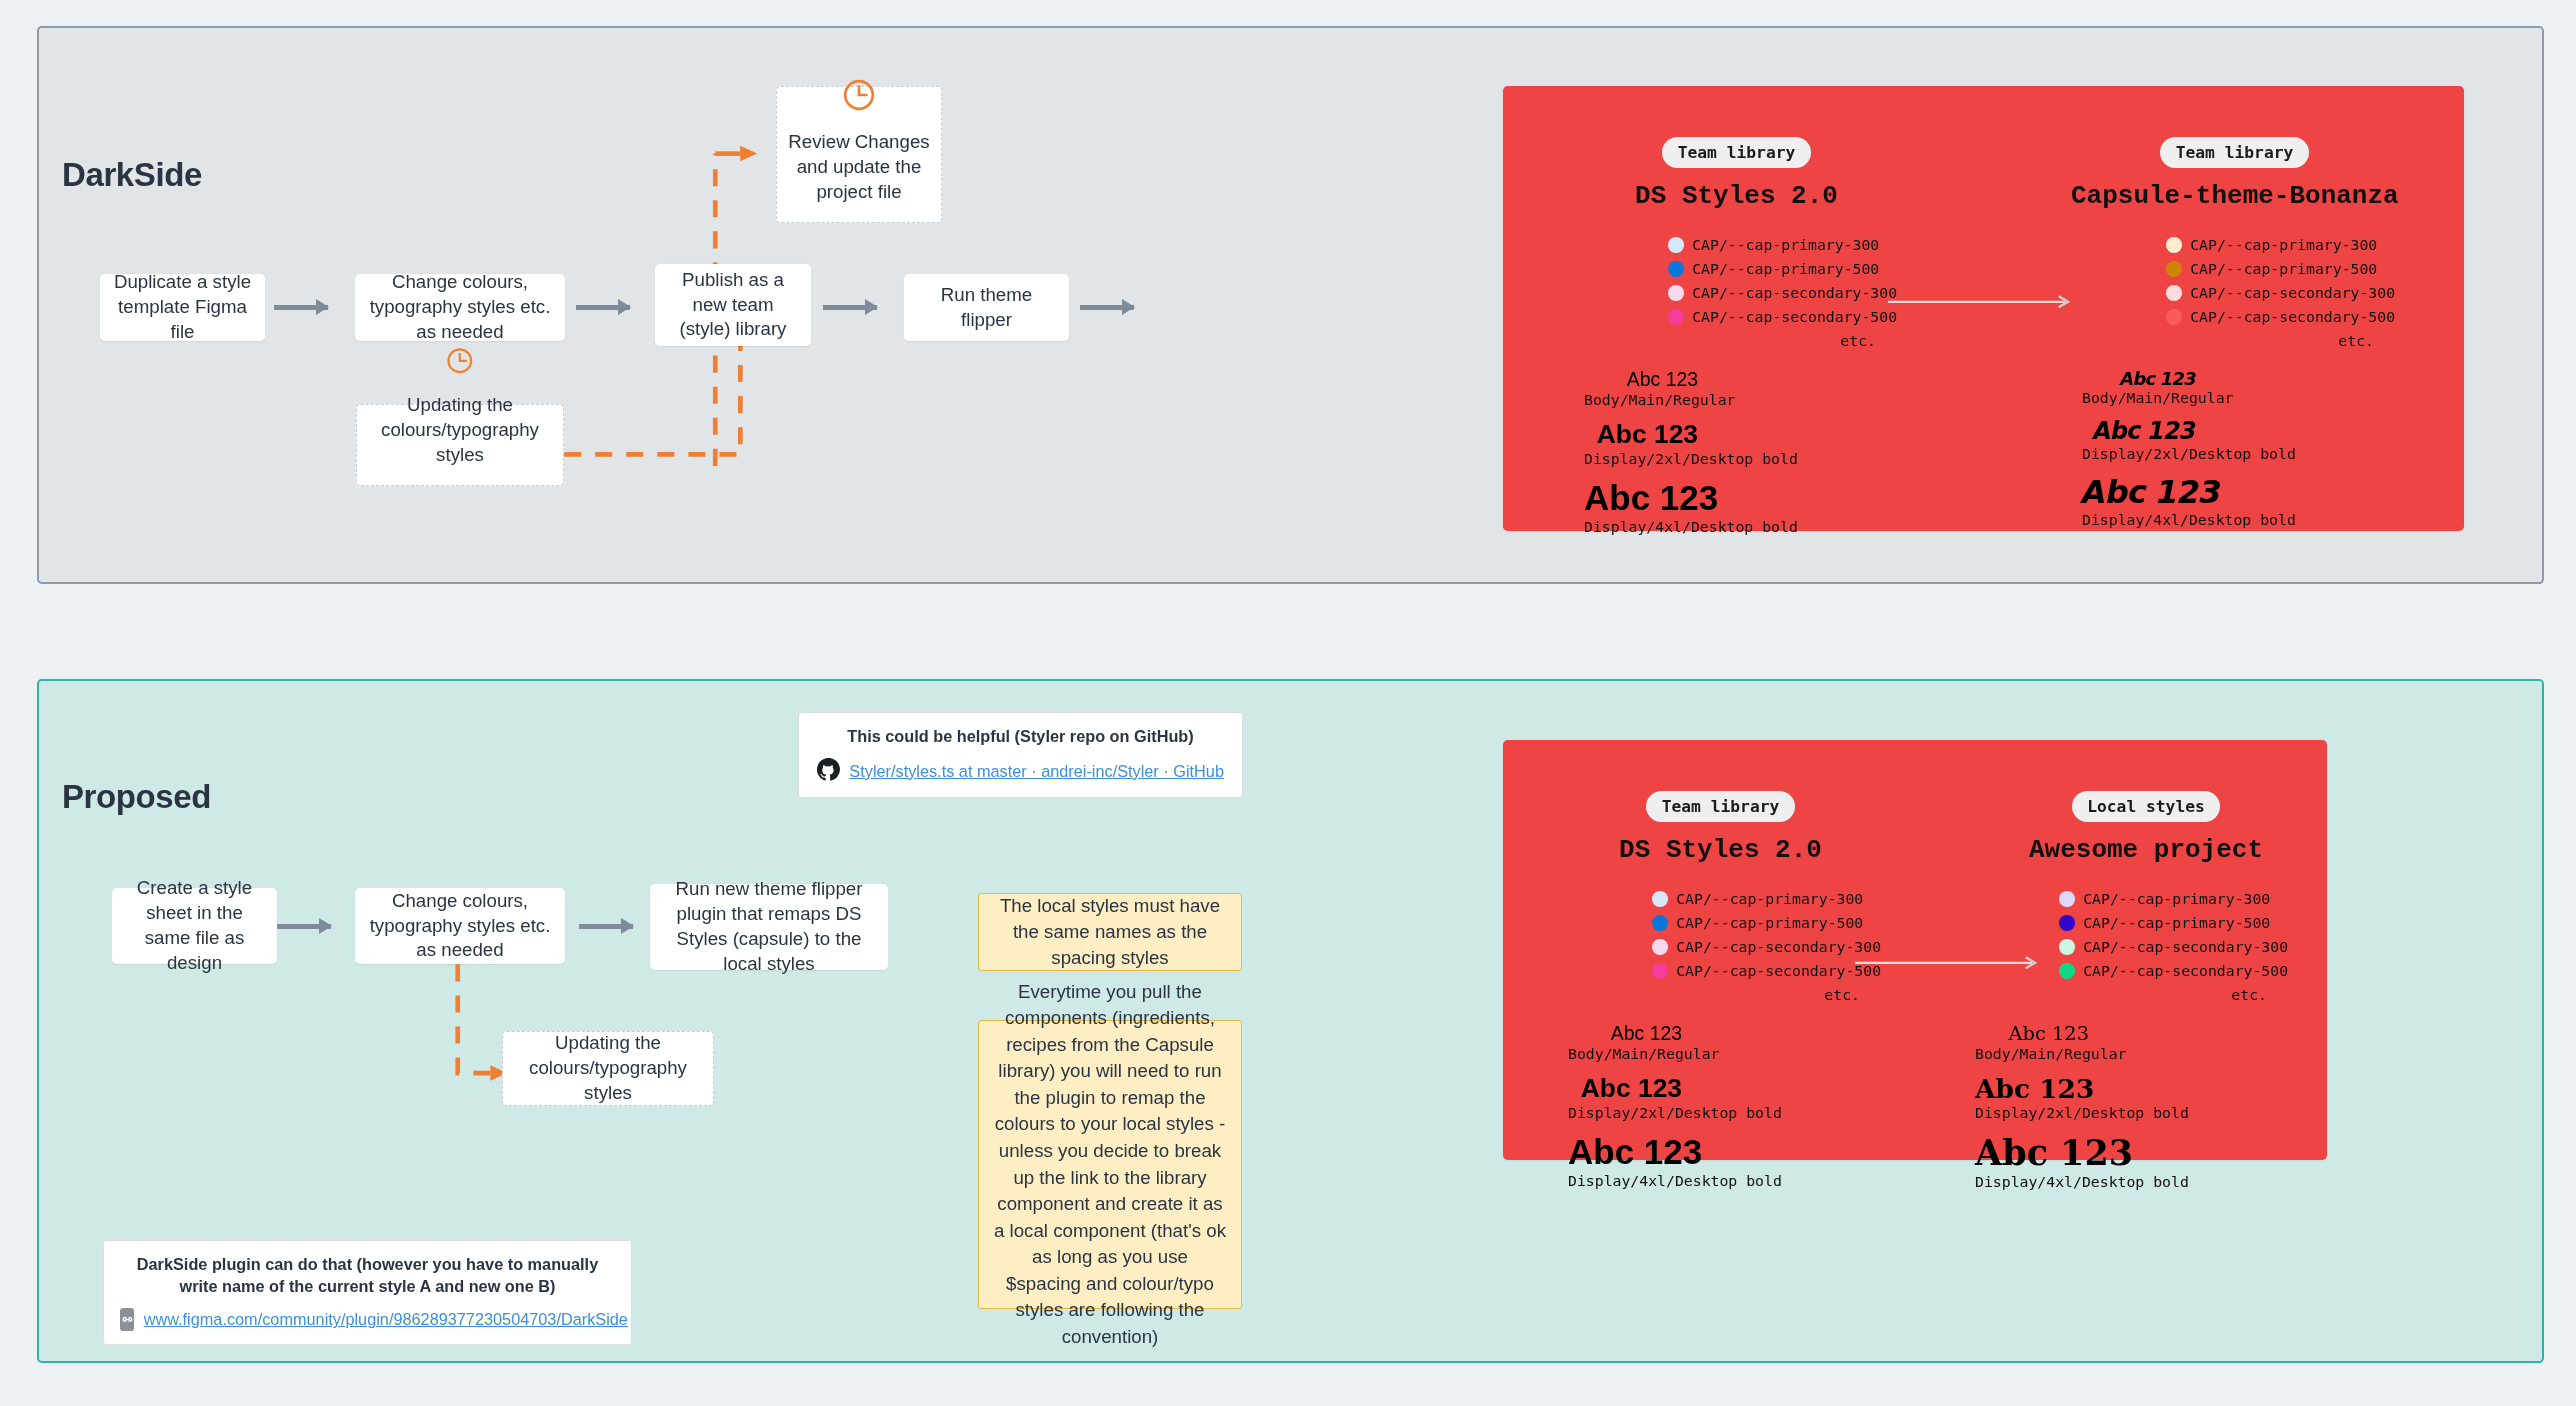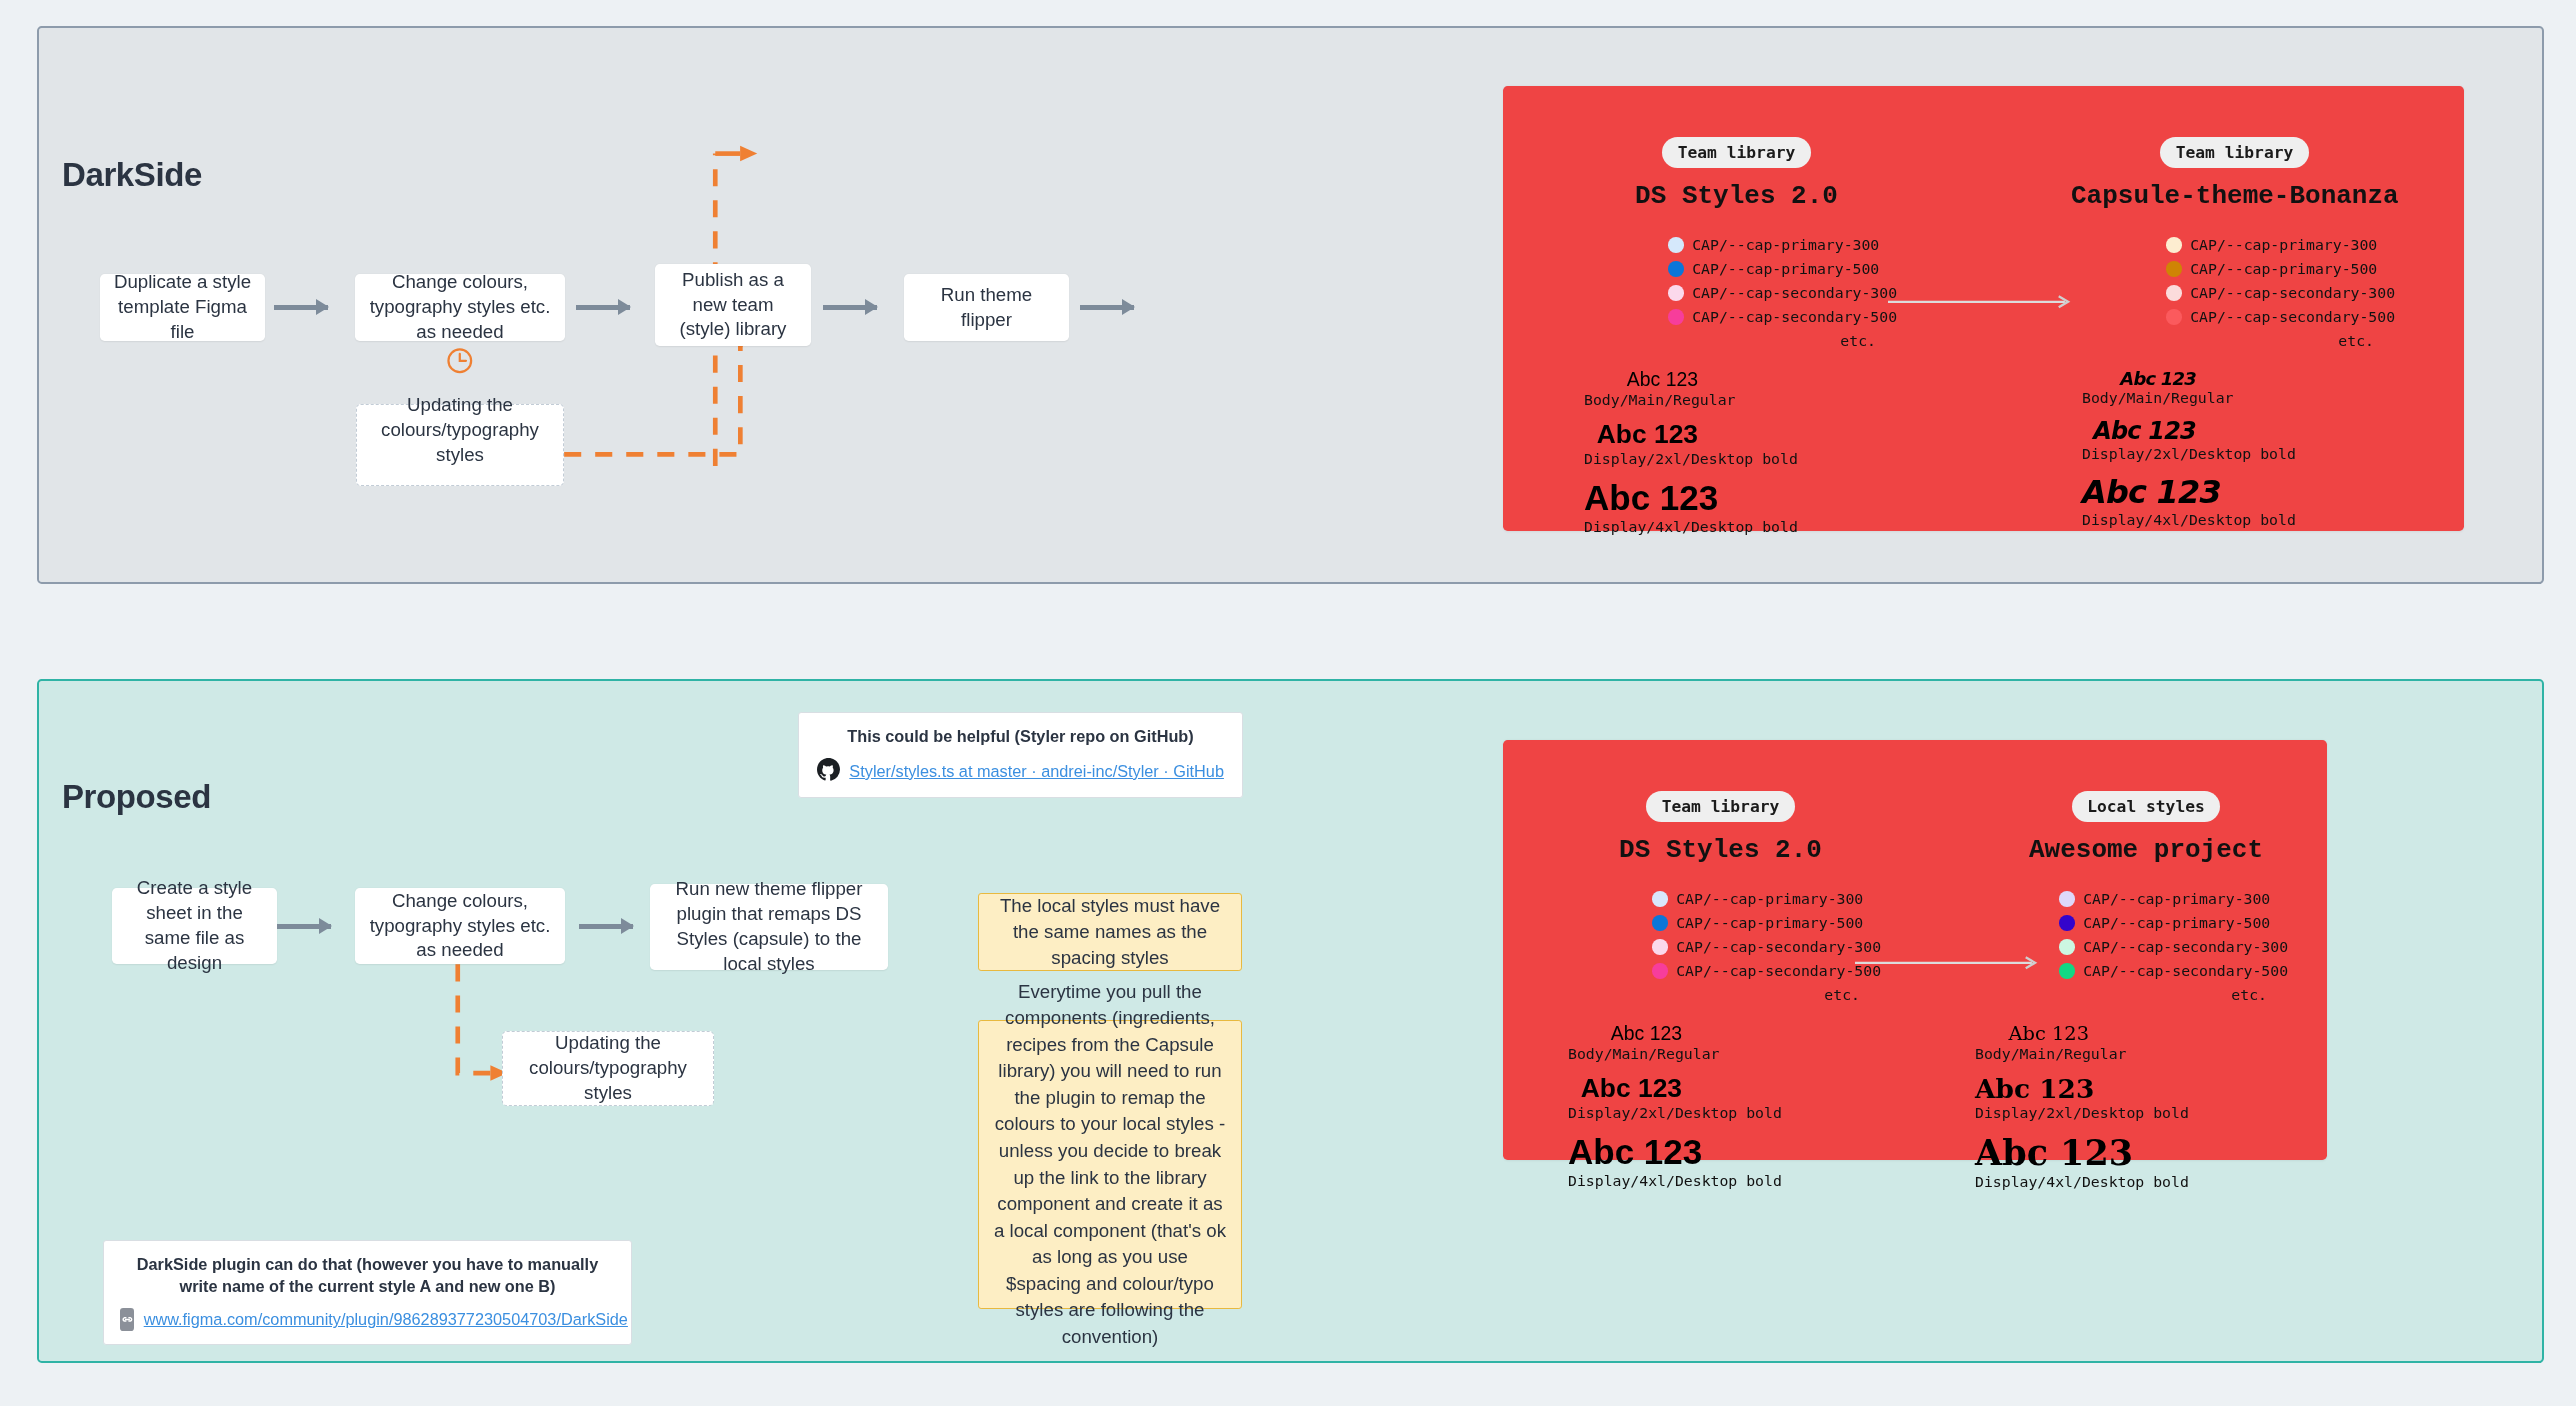--- a/index.html
+++ b/index.html
@@ -238,20 +238,29 @@
     <span>Publish as a new team (style) library</span>
   </div>
   <div class="arrow-grey" style="left:823px; top:305px; width:54px;"></div>
 
   <div class="flow-box" style="left:904px; top:274px; width:165px; height:67px;">
     <span>Run theme flipper</span>
   </div>
   <div class="arrow-grey" style="left:1080px; top:305px; width:54px;"></div>
 
 
+  <div class="flow-box dashed" style="left:776px; top:86px; width:166px; height:137px;">
+    <span class="clock-wrap">
+      <svg width="36" height="36" viewBox="0 0 24 24">
+        <circle cx="12" cy="12" r="9.2" fill="none" stroke="#ef8033" stroke-width="1.8"></circle>
+        <path d="M12 6.4 L12 12 L17 12" fill="none" stroke="#ef8033" stroke-width="1.8" stroke-linecap="round"></path>
+      </svg>
+    </span>
+    <span>Review Changes and update the project file</span>
+  </div>
 
   <div class="flow-box dashed" style="left:356px; top:404px; width:208px; height:82px;">
     <span class="clock-wrap">
       <svg width="29.6" height="29.6" viewBox="0 0 24 24">
         <circle cx="12" cy="12" r="9.2" fill="none" stroke="#ef8033" stroke-width="1.8"></circle>
         <path d="M12 6.4 L12 12 L17 12" fill="none" stroke="#ef8033" stroke-width="1.8" stroke-linecap="round"></path>
       </svg>
     </span>
     <span>Updating the colours/typography styles</span>
   </div>

